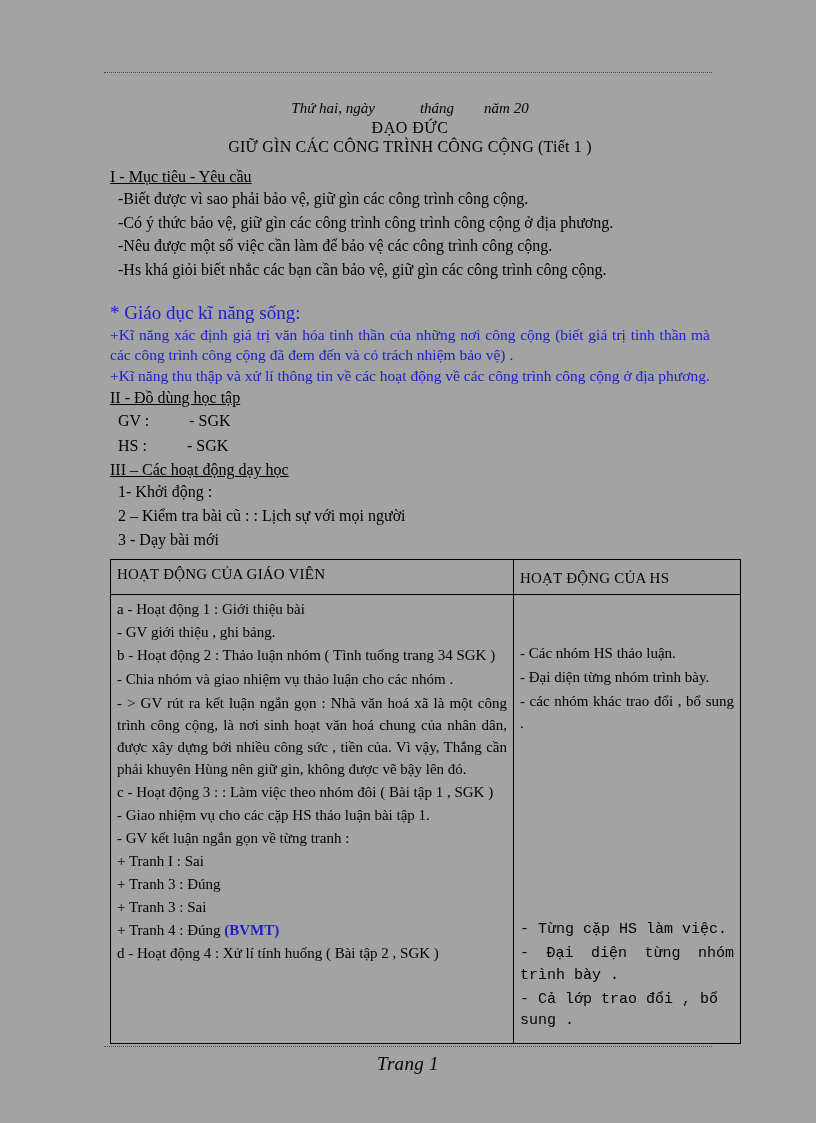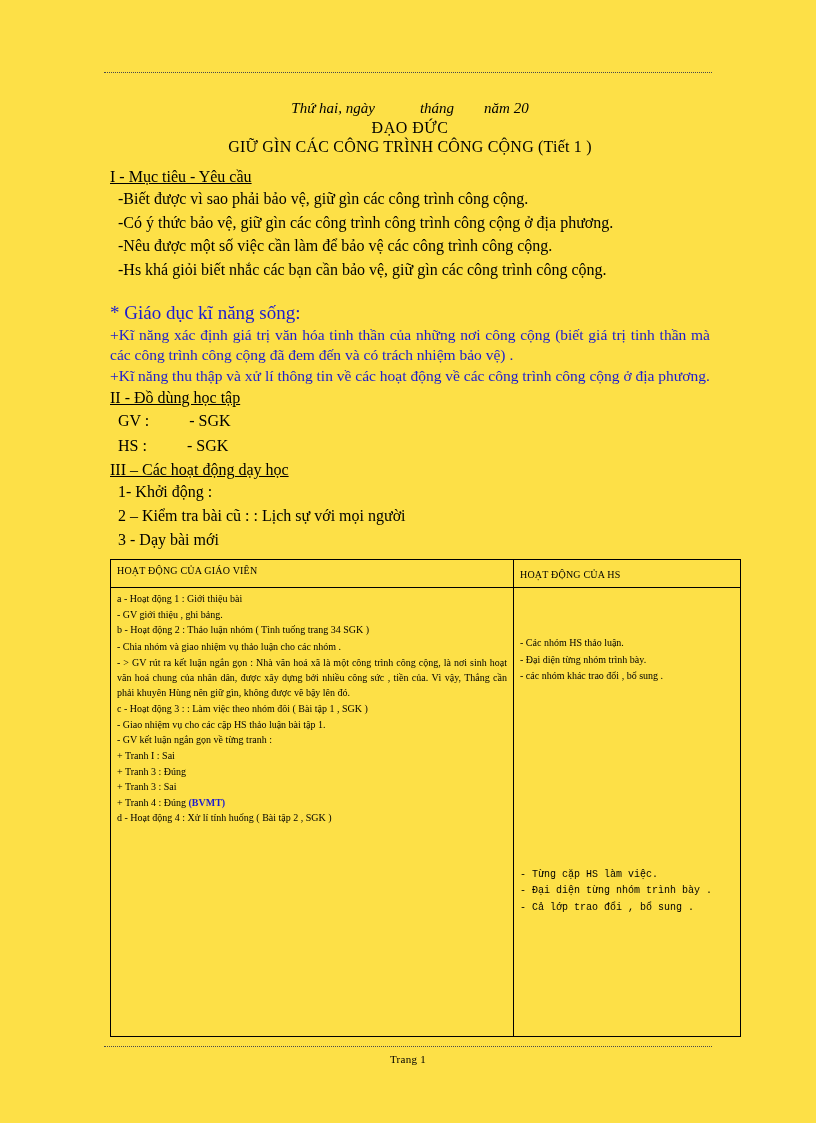--- a/index.html
+++ b/index.html
@@ -4,21 +4,21 @@
 <style>
   html, body {
     margin: 0;
     padding: 0;
     background: #ffffff;
   }
   .page {
     position: relative;
     width: 816px;
     height: 1123px;
-    background: #fde047;
+    background: #a3a3a3;
     font-family: "Liberation Serif", "DejaVu Serif", serif;
     color: #000000;
     overflow: hidden;
   }
 
   
   .hdr-rule {
     position: absolute;
     left: 104px;
     width: 608px;
@@ -31,21 +31,22 @@
     width: 608px;
     top: 1046px;
     border-top: 1px dotted #4a4a4a;
   }
   .footer-text {
     position: absolute;
     left: 104px;
     width: 608px;
     top: 1053px;
     text-align: center;
-    font-size: 11px;
+    font-style: italic;
+    font-size: 19px;
     letter-spacing: .3px;
   }
 
   
   .content {
     position: absolute;
     left: 110px;
     top: 100px;
     width: 600px;
   }
@@ -110,21 +111,21 @@
   table.plan {
     width: 604px;
     border-collapse: collapse;
     margin-top: 8px;
     table-layout: fixed;
   }
   table.plan td {
     border: 1px solid #000000;
     vertical-align: top;
     padding: 4px 6px 4px 6px;
-    font-size: 10px;
+    font-size: 15px;
     line-height: 1.46;
   }
   td.col-gv { width: 390px; }
   td.col-hs { width: 214px; }
 
   td.head {
     padding-top: 6px;
     padding-bottom: 5px;
     font-size: 16px;
     letter-spacing: .2px;

